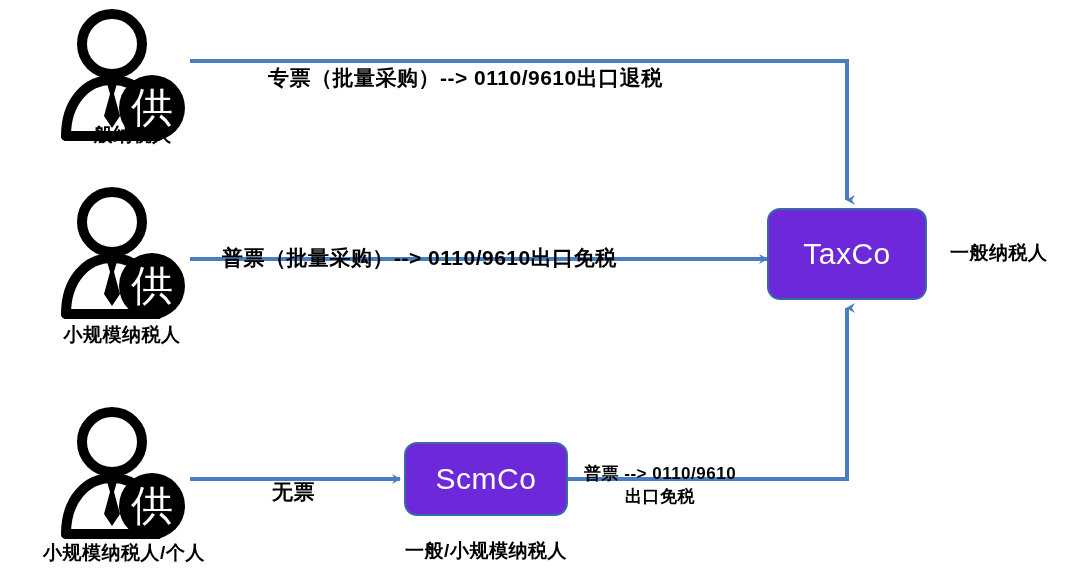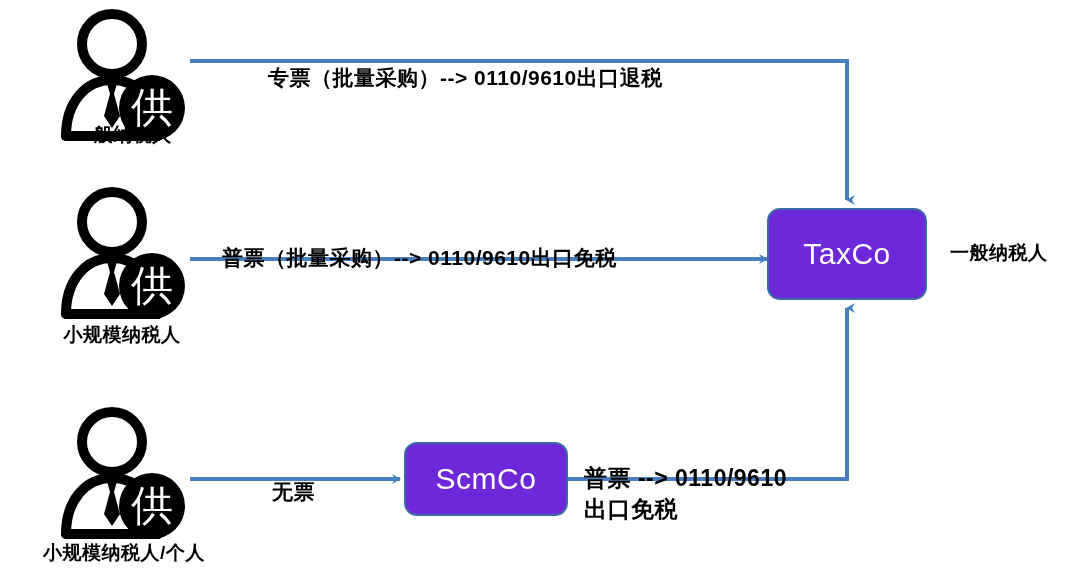--- a/index.html
+++ b/index.html
@@ -40,21 +40,22 @@
     position: absolute;
     font-size: 21px;
     font-weight: 700;
     color: #000000;
     white-space: nowrap;
     letter-spacing: 0.5px;
     line-height: 1.35;
     margin-top: 44px;
   }
   .edge-label.small {
-    font-size: 23px;
+    font-size: 17px;
+    text-align: center;
   }
   .node-box {
     position: absolute;
     border-radius: 13px;
     background: #6d28d9;
     border: 2px solid #3a6aa5;
     box-sizing: border-box;
     display: flex;
     align-items: center;
     justify-content: center;
@@ -162,14 +163,15 @@
   </div>
 
   <div class="node-box" style="left:767px; top:208px; width:160px; height:92px;">
     <span>TaxCo</span>
   </div>
   <div class="node-caption" style="left:950px; top:240px; width:140px; text-align:left;">一般纳税人</div>
 
   <div class="node-box" style="left:404px; top:442px; width:164px; height:74px;">
     <span>ScmCo</span>
   </div>
+  <div class="node-caption" style="left:386px; top:538px; width:200px;">一般/小规模纳税人</div>
 
 </div>
 
 </body></html>

